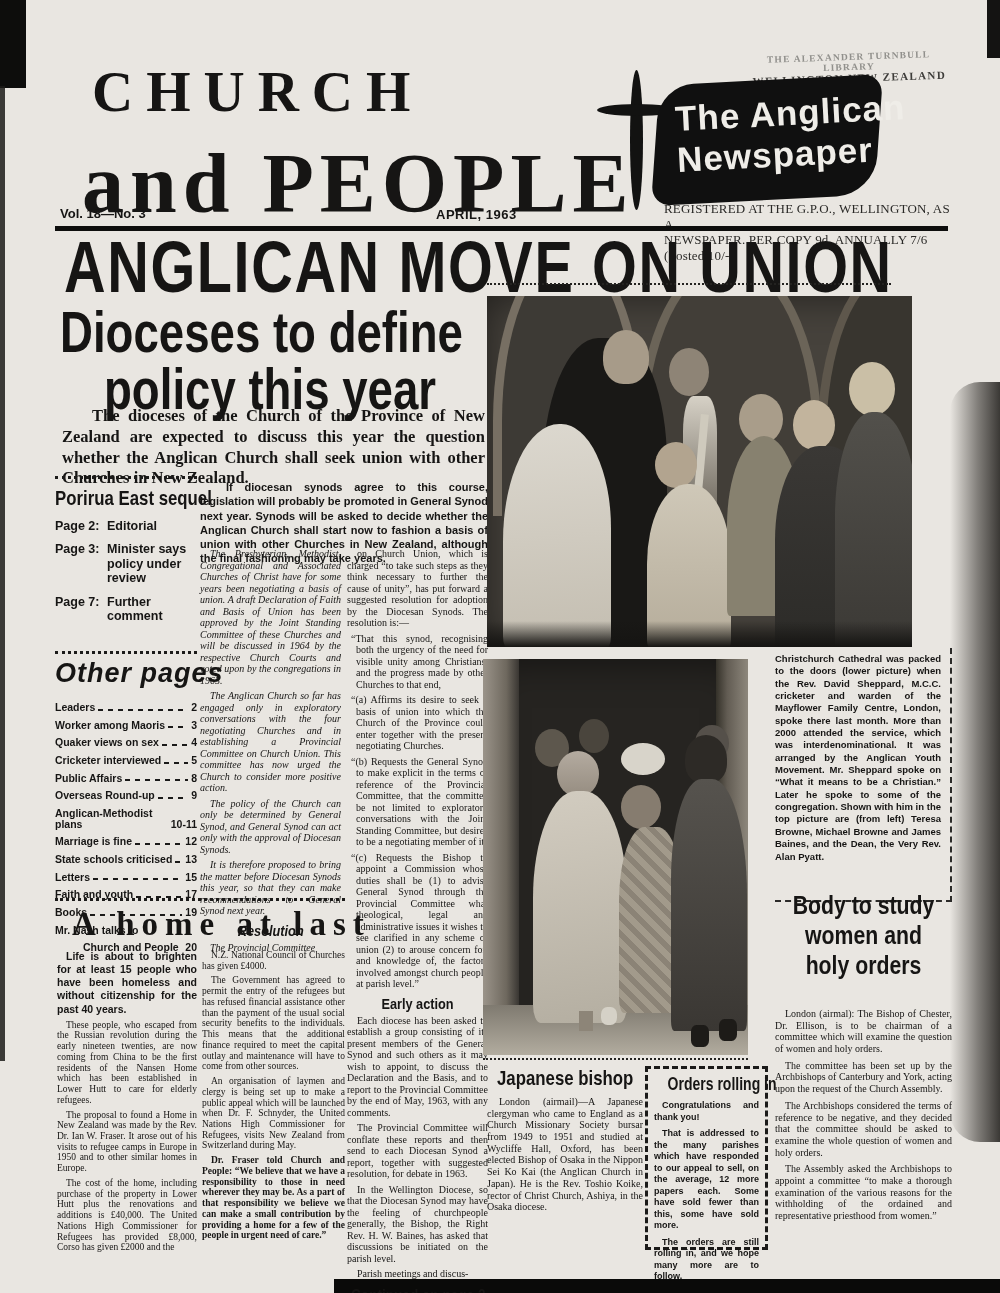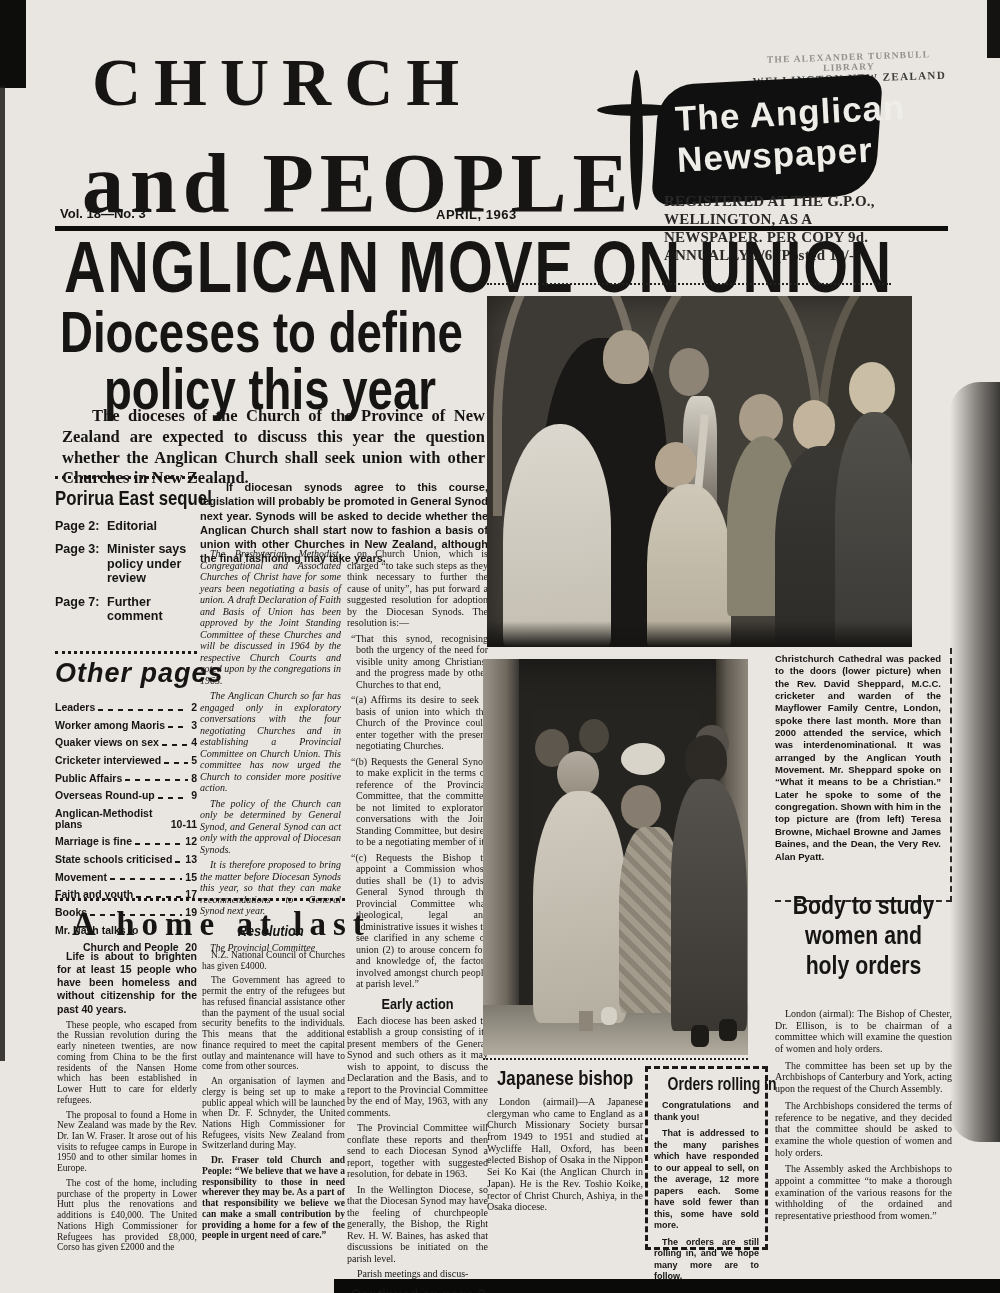--- a/index.html
+++ b/index.html
@@ -14,36 +14,36 @@
   .corner-tl { left:0; top:0; width:26px; height:88px; background:#0d0d0c; }
   .edge-left { left:0; top:86px; width:5px; height:975px; background:#1c1b19; opacity:.85; }
   .corner-tr { right:0; top:0; width:13px; height:58px; background:#141312; }
   .smudge-right { right:0; top:382px; width:50px; height:760px;
     background:linear-gradient(90deg, rgba(60,56,50,0) 0%, rgba(45,42,38,.55) 55%, rgba(28,26,23,.85) 100%);
     border-radius:30px 0 0 30px; }
   .bar-bottom { left:334px; top:1279px; width:666px; height:14px; background:#0a0a09; }
 
   
   .mast-line { font-family:"Liberation Serif", serif; font-weight:bold; line-height:.9; }
-  .mast1 { left:92px; top:52px; font-size:68px; letter-spacing:13px; }
+  .mast1 { left:92px; top:66px; font-size:57px; letter-spacing:13px; }
   .mast2 { left:82px; top:146px; font-size:84px; letter-spacing:6px; }
   .cross-v { left:630px; top:70px; width:13px; height:140px; background:#121211; border-radius:50%; }
   .cross-h { left:597px; top:104px; width:80px; height:12px; background:#121211; border-radius:50%; }
   .logo-shape { left:655px; top:80px; width:224px; height:120px; background:#101010;
     border-radius:34px 20px 38px 20px; transform:rotate(-3deg) skewX(-7deg); }
   .logo-text { left:676px; top:92px; color:#efede8; font-family:"Liberation Sans",sans-serif;
     font-weight:bold; font-size:35px; line-height:1.18; transform:rotate(-3deg); letter-spacing:1px; }
   .stamp { left:744px; top:52px; width:210px; transform:rotate(-2deg); text-align:center;
     font-family:"Liberation Serif",serif; font-weight:bold; }
   .stamp .s1 { font-size:9.5px; color:#91908c; letter-spacing:1.2px; }
   .stamp .s2 { font-size:11px; color:#3e3d3a; letter-spacing:1.4px; }
   .vol { left:60px; top:206px; font:bold 13px "Liberation Sans",sans-serif; }
   .date { left:436px; top:207px; font:bold 13px "Liberation Sans",sans-serif; letter-spacing:.5px; }
-  .registration { left:664px; top:192px; width:286px; font-size:15px; line-height:1.2;
-    letter-spacing:.2px; font-weight:bold; color:#2a2927; }
+  .registration { left:664px; top:201px; width:286px; font-size:13px; line-height:1.2;
+    letter-spacing:.2px; font-weight:normal; color:#2a2927; }
   .rule-thick { left:55px; top:226px; width:893px; height:5px; background:#0e0e0d; }
 
   
   .cond { font-family:"Liberation Sans",sans-serif; font-weight:bold; display:inline-block;
     transform:scaleX(.8); transform-origin:left top; white-space:nowrap; }
   .headline { left:64px; top:231px; font-size:72px; letter-spacing:2px; line-height:1; }
   .subhead1 { left:60px; top:299px; font-size:57px; }
   .subhead2 { left:104px; top:356px; font-size:57px; }
   .photo-toprule { left:487px; top:283px; width:404px; border-top:2px dotted #232220; }
 
@@ -246,21 +246,21 @@
         <span>Marriage is fine</span>
         <span class="op-leader"></span>
         <span class="op-pg">12</span>
       </div>
     <div class="op-row">
         <span>State schools criticised</span>
         <span class="op-leader"></span>
         <span class="op-pg">13</span>
       </div>
     <div class="op-row">
-        <span>Movement</span>
+        <span>Letters</span>
         <span class="op-leader"></span>
         <span class="op-pg">15</span>
       </div>
     <div class="op-row">
         <span>Faith and youth</span>
         <span class="op-leader"></span>
         <span class="op-pg">17</span>
       </div>
     <div class="op-row">
         <span>Books</span>

